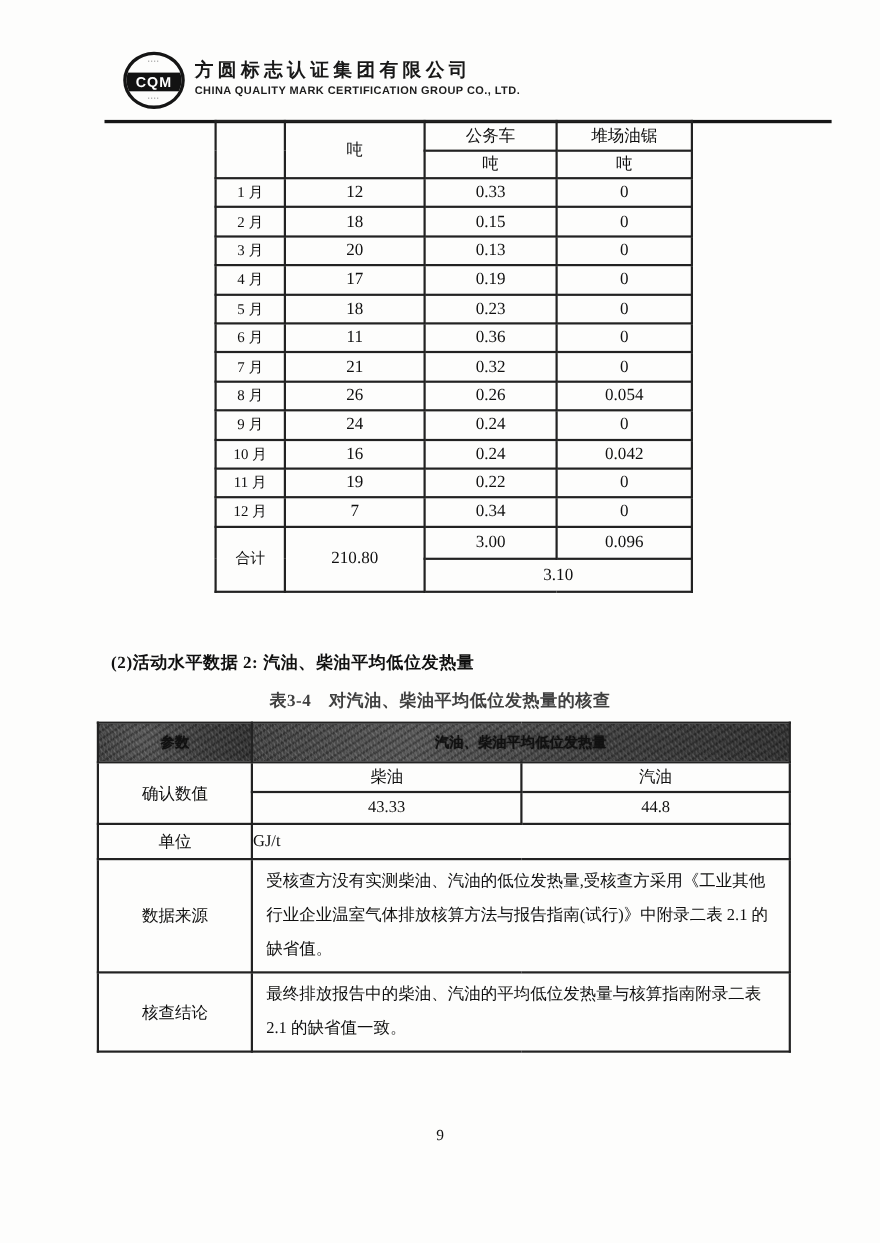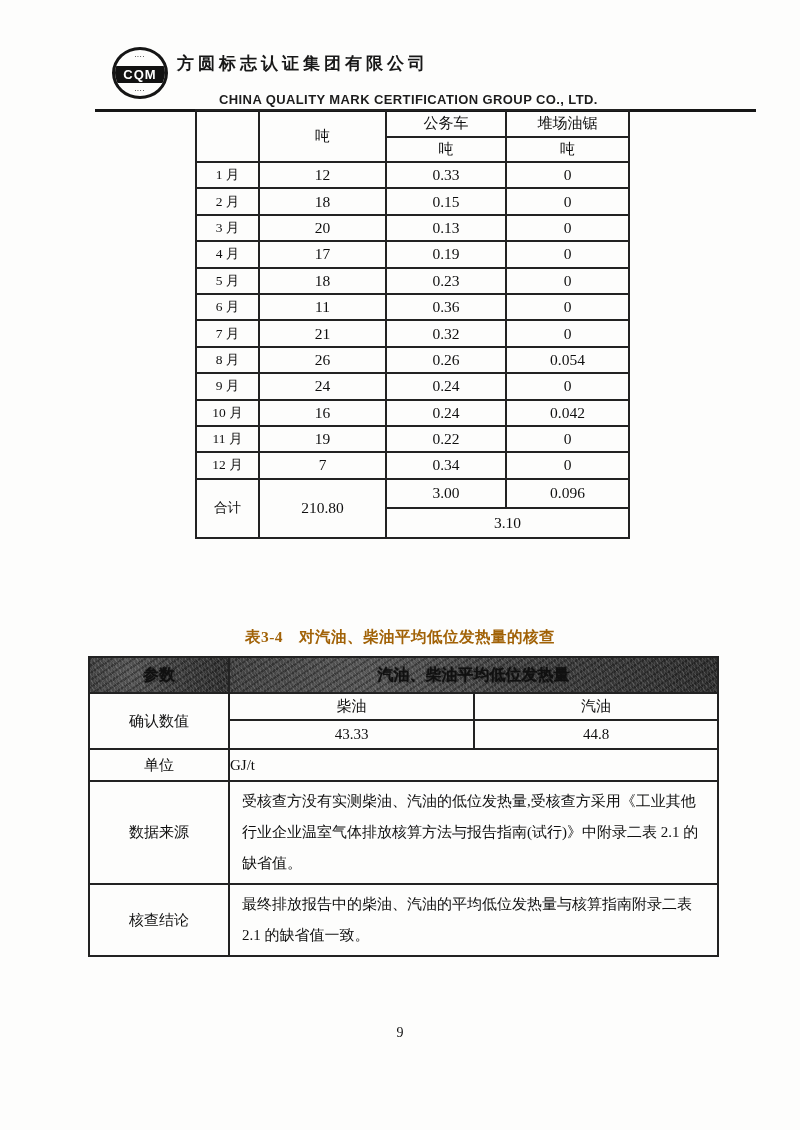--- a/index.html
+++ b/index.html
@@ -24,23 +24,23 @@
   .logo-band {
     position:absolute; left:-3px; right:-3px; top:16px; height:17px; background:#121212;
     color:#fff; font-family:"Liberation Sans",sans-serif; font-weight:bold;
     font-size:13px; line-height:17px; text-align:center; letter-spacing:1px;
   }
   .company-cn {
     position:absolute; left:177px; top:52px;
     font-size:17px; font-weight:bold; letter-spacing:4px; color:#181818;
   }
   .company-en {
-    position:absolute; left:177px; top:92px;
-    font-family:"Liberation Sans",sans-serif; font-size:13px; font-weight:bold;
-    letter-spacing:0.4px; color:#1c1c1c;margin-left:42px;
+    position:absolute; left:177px; top:77px;
+    font-family:"Liberation Sans",sans-serif; font-size:10px; font-weight:bold;
+    letter-spacing:0.4px; color:#1c1c1c;
   }
   .header-rule { position:absolute; left:95px; top:109px; width:661px; height:3px; background:#161616; }
 
   
   table { border-collapse:collapse; table-layout:fixed; }
   td { border:2px solid #222; text-align:center; vertical-align:middle;
        font-size:15px; color:#101010; overflow:hidden; }
 
   
   .t1 { position:absolute; left:195px; top:109px; width:433px; }
@@ -52,27 +52,27 @@
   .t1 tr.trowA td { height:29px; }
   .t1 tr.trowB td { height:30px; }
 
   
   .sec-heading {
     position:absolute; left:101px; top:592px;
     font-size:15.5px; font-weight:bold; letter-spacing:0.5px; color:#101010;
   }
   .tbl-caption {
     position:absolute; left:0; top:627px; width:800px; text-align:center;
-    font-size:15.5px; font-weight:bold; letter-spacing:0.5px; color:#a16207;
+    font-size:15.5px; font-weight:bold; letter-spacing:0.5px; color:#404040;
   }
 
   
   .t2 { position:absolute; left:88px; top:656px; width:629px; }
   .t2 tr.dark td {
-    height:36px; font-weight:bold; font-size:16px; color:#101010;
+    height:36px; font-weight:bold; font-size:13px; color:#101010;
     background:
       repeating-linear-gradient(47deg, rgba(255,255,255,0.10) 0 1px, rgba(255,255,255,0) 1px 4px),
       repeating-linear-gradient(-33deg, rgba(0,0,0,0.28) 0 2px, rgba(0,0,0,0) 2px 6px),
       repeating-linear-gradient(81deg, rgba(200,200,200,0.12) 0 1px, rgba(0,0,0,0) 1px 3px),
       radial-gradient(circle at 30% 40%, #555 0%, #3a3a3a 55%, #2e2e2e 100%);
     text-shadow:0 0 2px rgba(0,0,0,0.6);
   }
   .t2 tr.sub1 td { height:27px; }
   .t2 tr.sub2 td { height:29px;text-align:center; }
   .t2 tr.unit td { height:32px; }
@@ -201,20 +201,21 @@
       <td class="num" rowspan="2">210.80</td>
       <td class="num">3.00</td>
       <td class="num">0.096</td>
     </tr>
     <tr class="trowB">
       <td class="num" colspan="2">3.10</td>
     </tr>
   </tbody>
     </table>
 
+  <div class="sec-heading">(2)活动水平数据 2: 汽油、柴油平均低位发热量</div>
   <div class="tbl-caption">表3-4　对汽油、柴油平均低位发热量的核查</div>
 
   <table class="t2">
     <colgroup>
         <col style="width:140px">
         <col style="width:245px">
         <col style="width:244px">
       </colgroup>
     <tbody>
         <tr class="dark">

